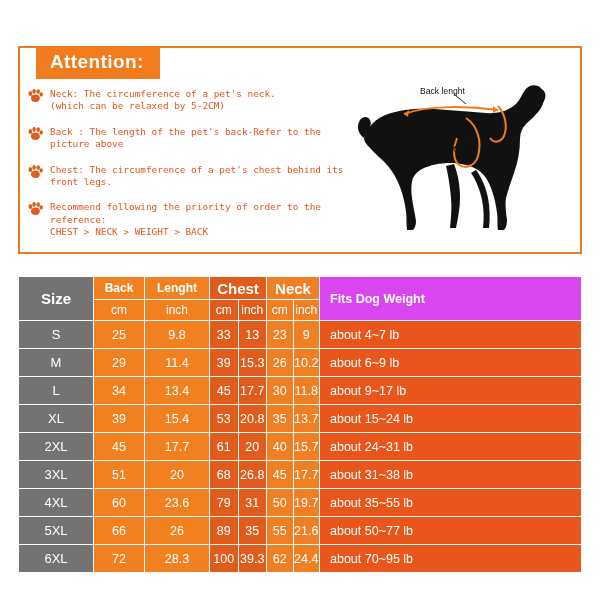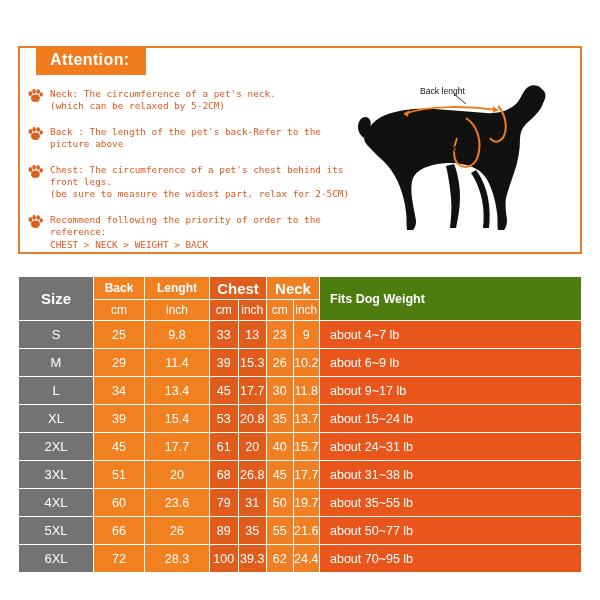--- a/index.html
+++ b/index.html
@@ -12,21 +12,21 @@
   .page{position:relative;width:600px;height:600px;overflow:hidden;}
 
   
   .attn-panel{
     position:absolute;left:18px;top:46px;width:564px;height:208px;
     border:2px solid #e87c24;background:#ffffff;box-sizing:border-box;
   }
   .attn-title{
     position:absolute;left:36px;top:46px;
     background:#f07c1e;color:#ffffff;
-    font-size:16px;font-weight:bold;
+    font-size:19px;font-weight:bold;
     padding:5px 16px 6px 14px;
     letter-spacing:.4px;
     box-sizing:border-box;
   }
   .notes{
     position:absolute;left:28px;top:88px;width:330px;
   }
   .note{
     position:relative;
     margin-bottom:13px;
@@ -77,21 +77,21 @@
   .c-chest-b{background:#e05c1c;width:60px;}
   .c-neck-a{background:#ef7f22;width:52px;}
   .c-neck-b{background:#ef7f22;width:56px;}
   .c-fits{background:#e8561b;}
 
   .hdr td{font-weight:bold;font-size:12px;height:22px;}
   .hdr2 td{font-size:12px;height:20px;margin-left:19px;}
   .hdr .big{font-size:15px;}
   .tbl .fits-cell{text-align:left;padding-left:10px;font-size:12.5px;}
   .tbl .size-cell{font-size:13px;}
-  .span-fits{background:#4d7c0f;font-weight:bold;font-size:13px;}
+  .span-fits{background:#d946ef;font-weight:bold;font-size:13px;}
 </style>
 </head>
 <body>
 
 <div class="page">
 
   <div class="attn-panel"></div>
   <div class="attn-title">Attention:</div>
 
   <div class="notes">
@@ -127,21 +127,20 @@
       <span class="paw">
         <svg width="15" height="14" viewBox="0 0 15 14">
           <ellipse cx="7.4" cy="9.2" rx="4.4" ry="3.7" fill="#d9601f"></ellipse>
           <ellipse cx="2.4" cy="4.6" rx="1.9" ry="2.5" fill="#d9601f"></ellipse>
           <ellipse cx="6.1" cy="2.4" rx="1.8" ry="2.4" fill="#d9601f"></ellipse>
           <ellipse cx="10.2" cy="2.6" rx="1.8" ry="2.4" fill="#d9601f"></ellipse>
           <ellipse cx="13.2" cy="5.4" rx="1.7" ry="2.2" fill="#d9601f"></ellipse>
         </svg>
       </span>
       <span>Chest: The circumference of a pet's chest behind its front legs.</span>
-      <span class="l2">(be sure to measure the widest part, relax for 2-5CM)</span>
     </div>
 
     <div class="note">
       <span class="paw">
         <svg width="15" height="14" viewBox="0 0 15 14">
           <ellipse cx="7.4" cy="9.2" rx="4.4" ry="3.7" fill="#d9601f"></ellipse>
           <ellipse cx="2.4" cy="4.6" rx="1.9" ry="2.5" fill="#d9601f"></ellipse>
           <ellipse cx="6.1" cy="2.4" rx="1.8" ry="2.4" fill="#d9601f"></ellipse>
           <ellipse cx="10.2" cy="2.6" rx="1.8" ry="2.4" fill="#d9601f"></ellipse>
           <ellipse cx="13.2" cy="5.4" rx="1.7" ry="2.2" fill="#d9601f"></ellipse>

